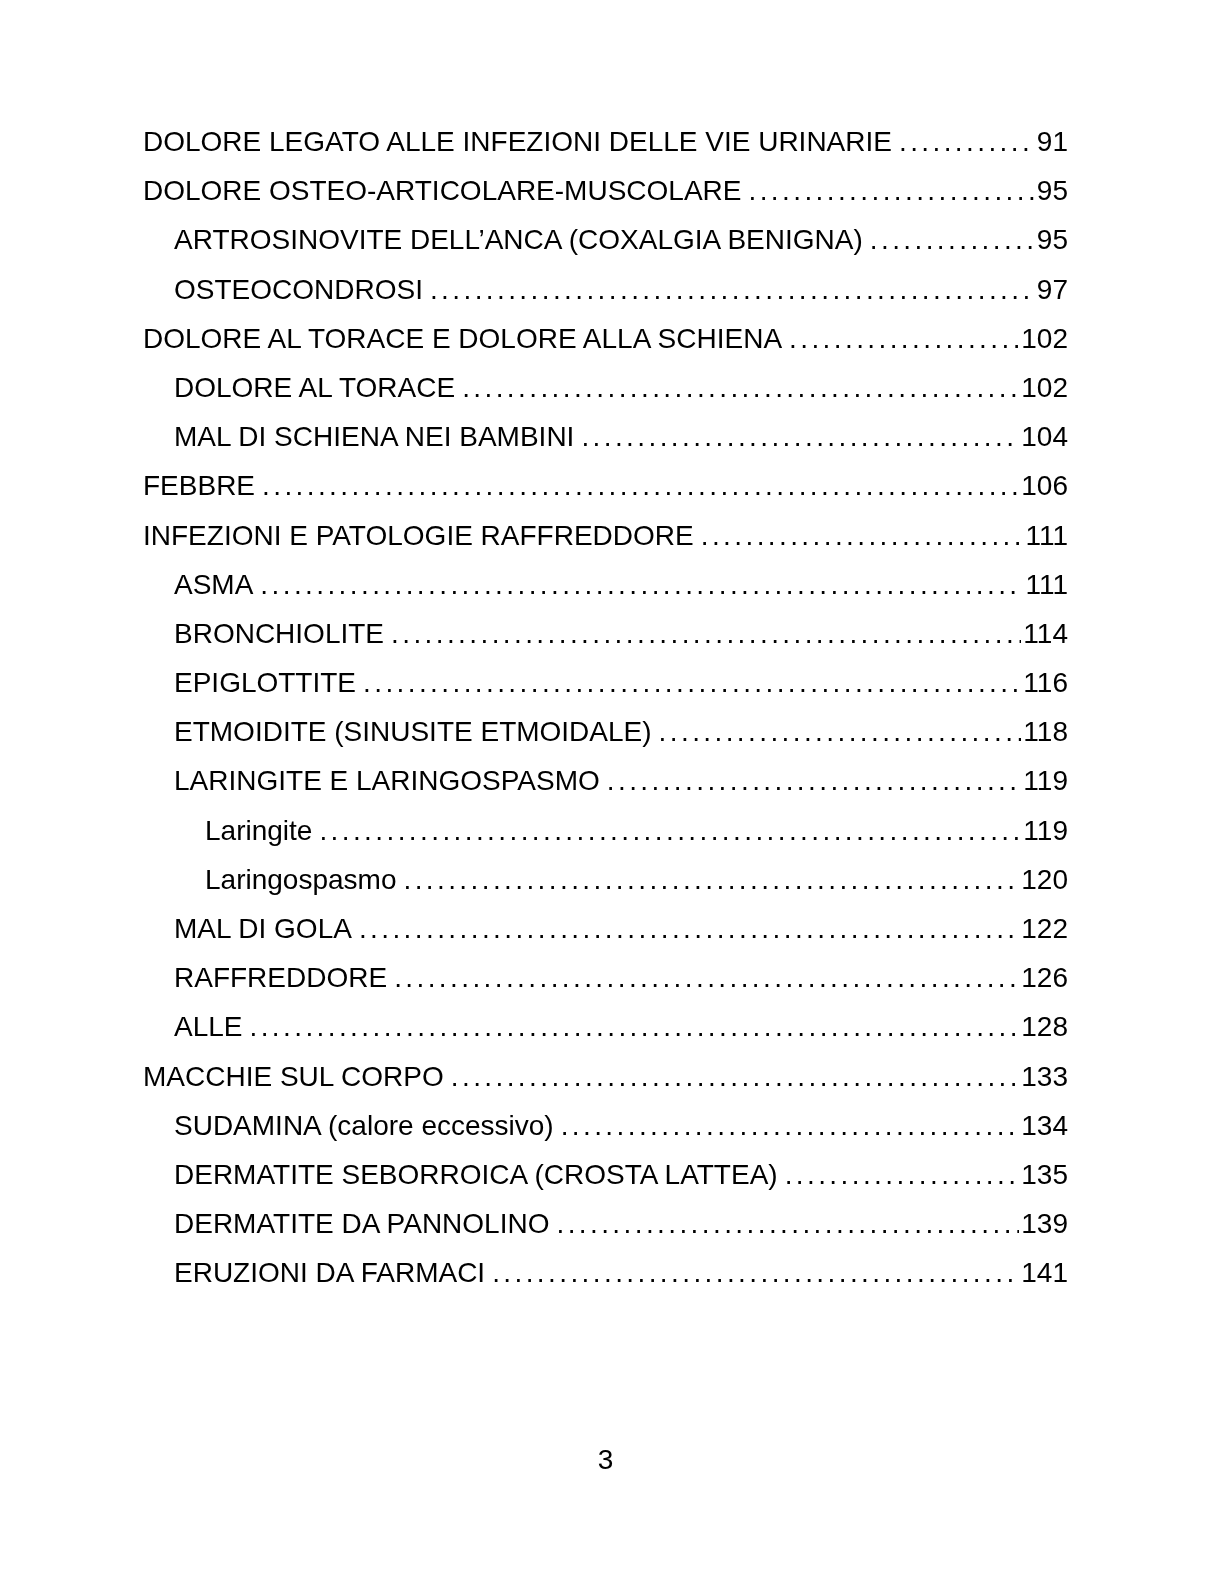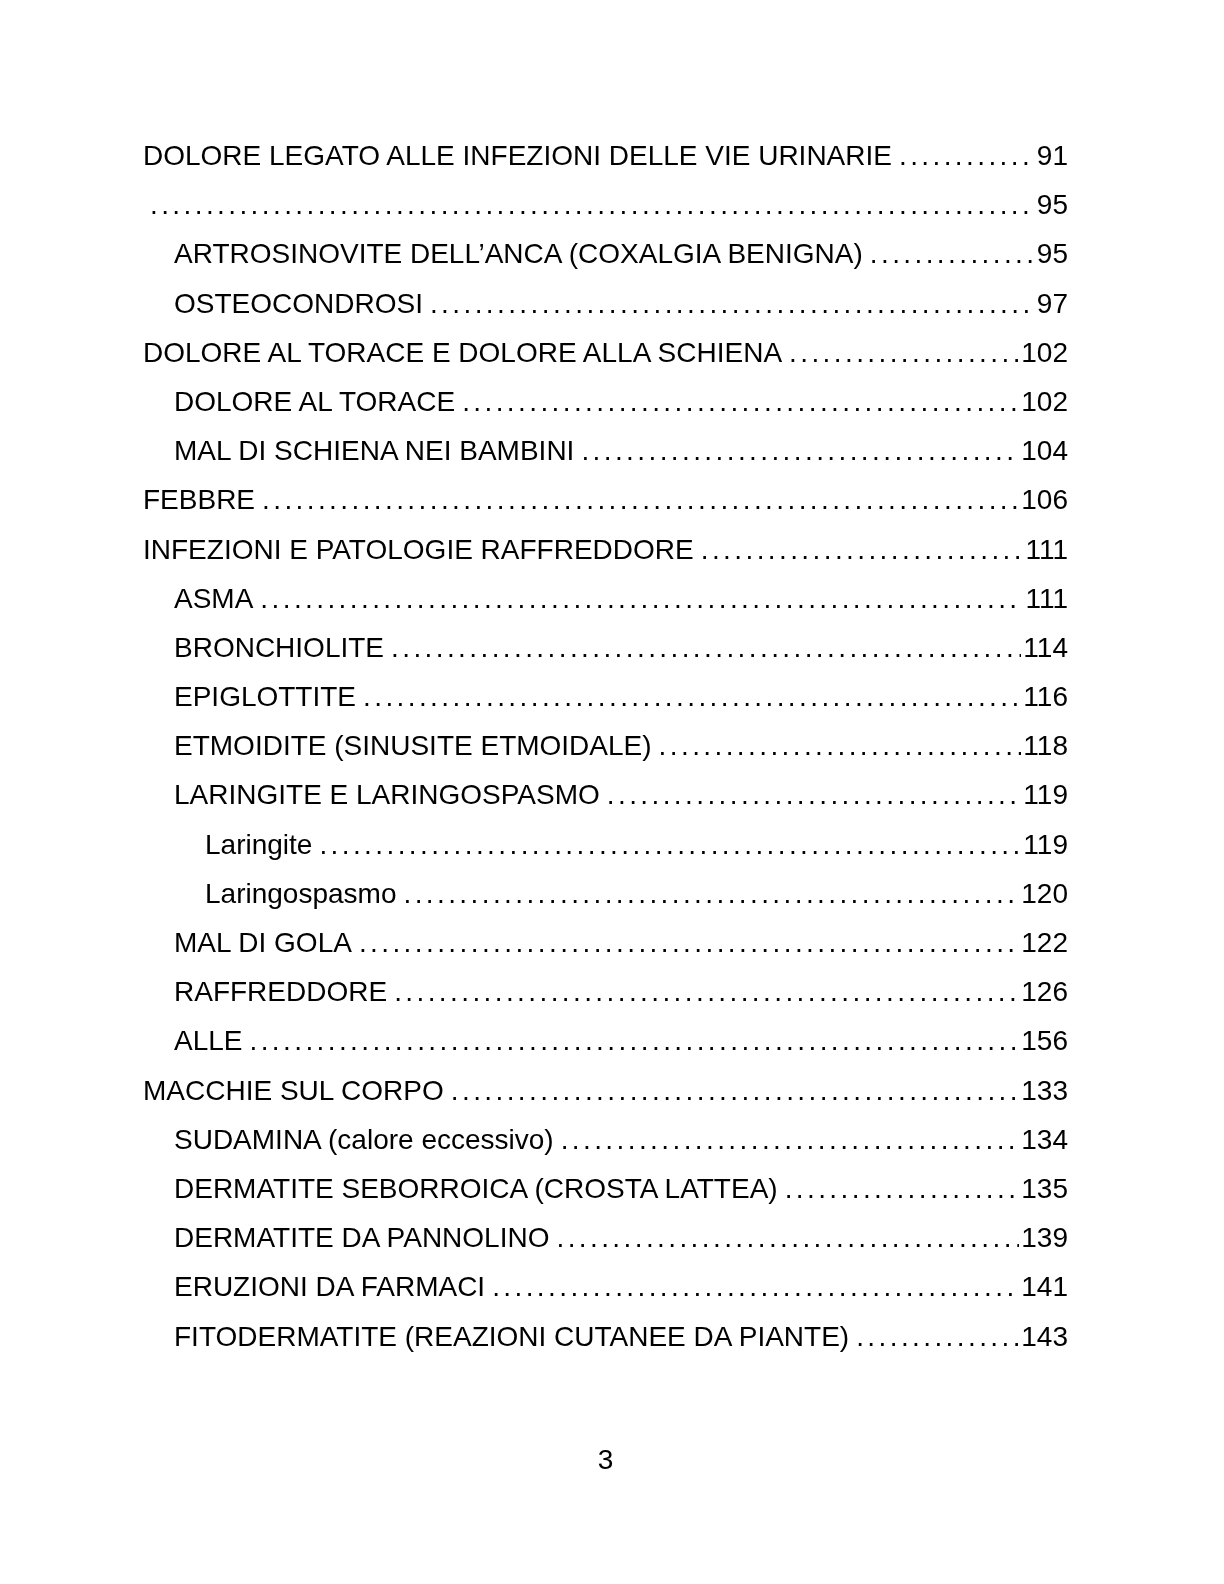--- a/index.html
+++ b/index.html
@@ -13,21 +13,21 @@
     height: 1584px;
     background: #ffffff;
     color: #000000;
     font-family: "Liberation Sans", "DejaVu Sans", sans-serif;
     overflow: hidden;
   }
   .toc {
     position: absolute;
     left: 143px;
     right: 156px;
-    top: 131px;
+    top: 117px;
   }
   .toc-row {
     display: flex;
     align-items: baseline;
     height: 49.2px;
     line-height: 49.2px;
     font-size: 28px;
     color: #000000;
     cursor: pointer;
   }
@@ -69,20 +69,21 @@
 <body>
 
 <div class="page">
   <div class="toc" id="toc-list">
       <div class="toc-row level-0">
     <span class="toc-title">DOLORE LEGATO ALLE INFEZIONI DELLE VIE URINARIE</span>
     <span class="toc-dots"></span>
     <span class="toc-pagenum">91</span>
   </div>
       <div class="toc-row level-0">
+    <span class="toc-title">DOLORE OSTEO-ARTICOLARE-MUSCOLARE</span>
     <span class="toc-dots"></span>
     <span class="toc-pagenum">95</span>
   </div>
       <div class="toc-row level-1">
     <span class="toc-title">ARTROSINOVITE DELL’ANCA (COXALGIA BENIGNA)</span>
     <span class="toc-dots"></span>
     <span class="toc-pagenum">95</span>
   </div>
       <div class="toc-row level-1">
     <span class="toc-title">OSTEOCONDROSI</span>
@@ -155,21 +156,21 @@
     <span class="toc-pagenum">122</span>
   </div>
       <div class="toc-row level-1">
     <span class="toc-title">RAFFREDDORE</span>
     <span class="toc-dots"></span>
     <span class="toc-pagenum">126</span>
   </div>
       <div class="toc-row level-1">
     <span class="toc-title">ALLE</span>
     <span class="toc-dots"></span>
-    <span class="toc-pagenum">156</span>
+    <span class="toc-pagenum">128</span>
   </div>
       <div class="toc-row level-0">
     <span class="toc-title">MACCHIE SUL CORPO</span>
     <span class="toc-dots"></span>
     <span class="toc-pagenum">133</span>
   </div>
       <div class="toc-row level-1">
     <span class="toc-title">SUDAMINA (calore eccessivo)</span>
     <span class="toc-dots"></span>
     <span class="toc-pagenum">134</span>
@@ -182,20 +183,15 @@
       <div class="toc-row level-1">
     <span class="toc-title">DERMATITE DA PANNOLINO</span>
     <span class="toc-dots"></span>
     <span class="toc-pagenum">139</span>
   </div>
       <div class="toc-row level-1">
     <span class="toc-title">ERUZIONI DA FARMACI</span>
     <span class="toc-dots"></span>
     <span class="toc-pagenum">141</span>
   </div>
-      <div class="toc-row level-1">
-    <span class="toc-title">FITODERMATITE (REAZIONI CUTANEE DA PIANTE)</span>
-    <span class="toc-dots"></span>
-    <span class="toc-pagenum">143</span>
-  </div>
     </div>
   <div class="folio">3</div>
 </div>
 
 </body></html>

